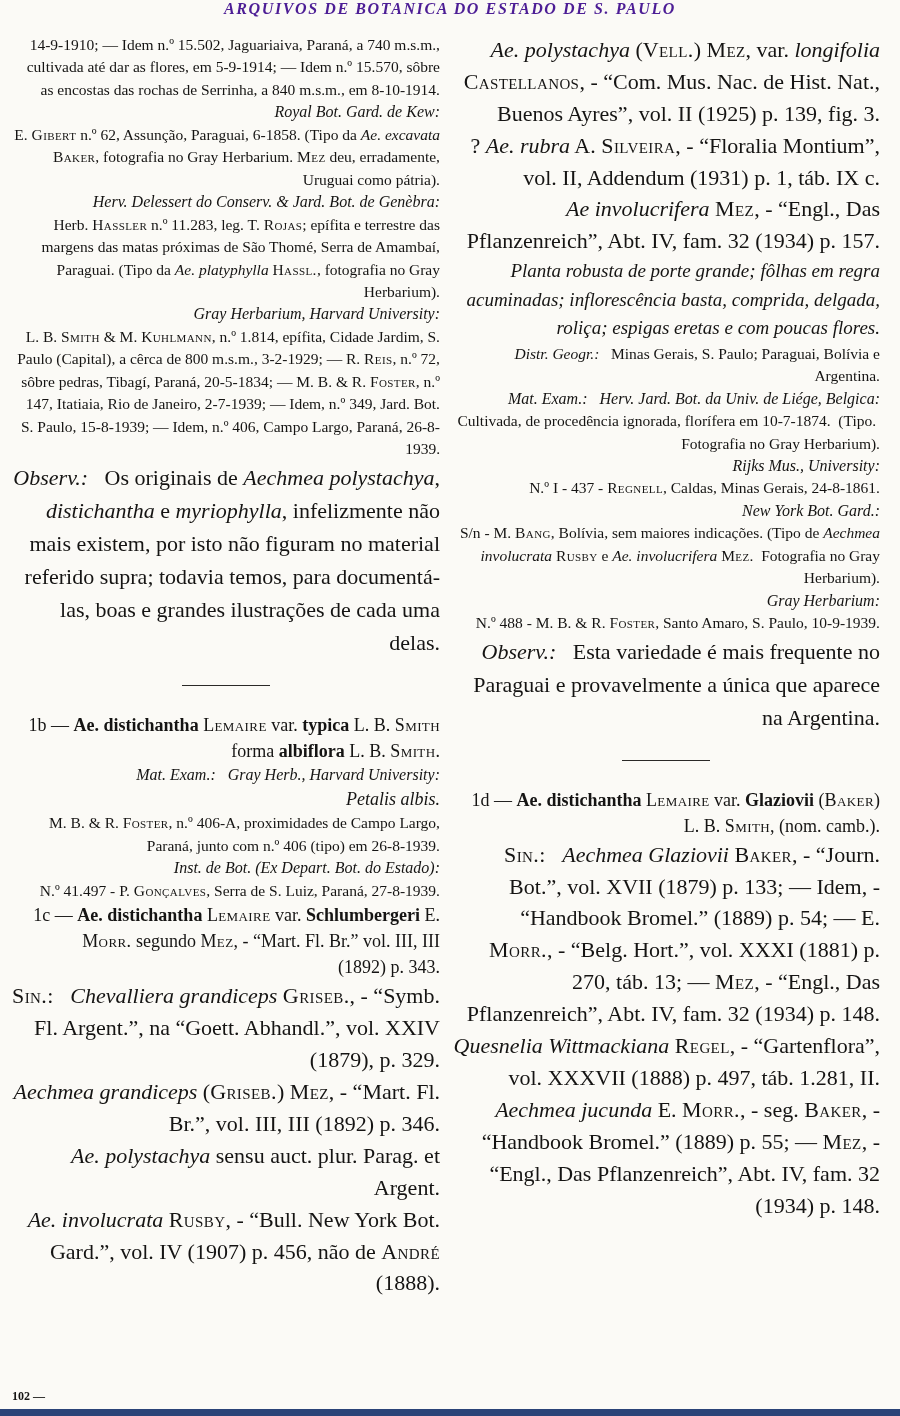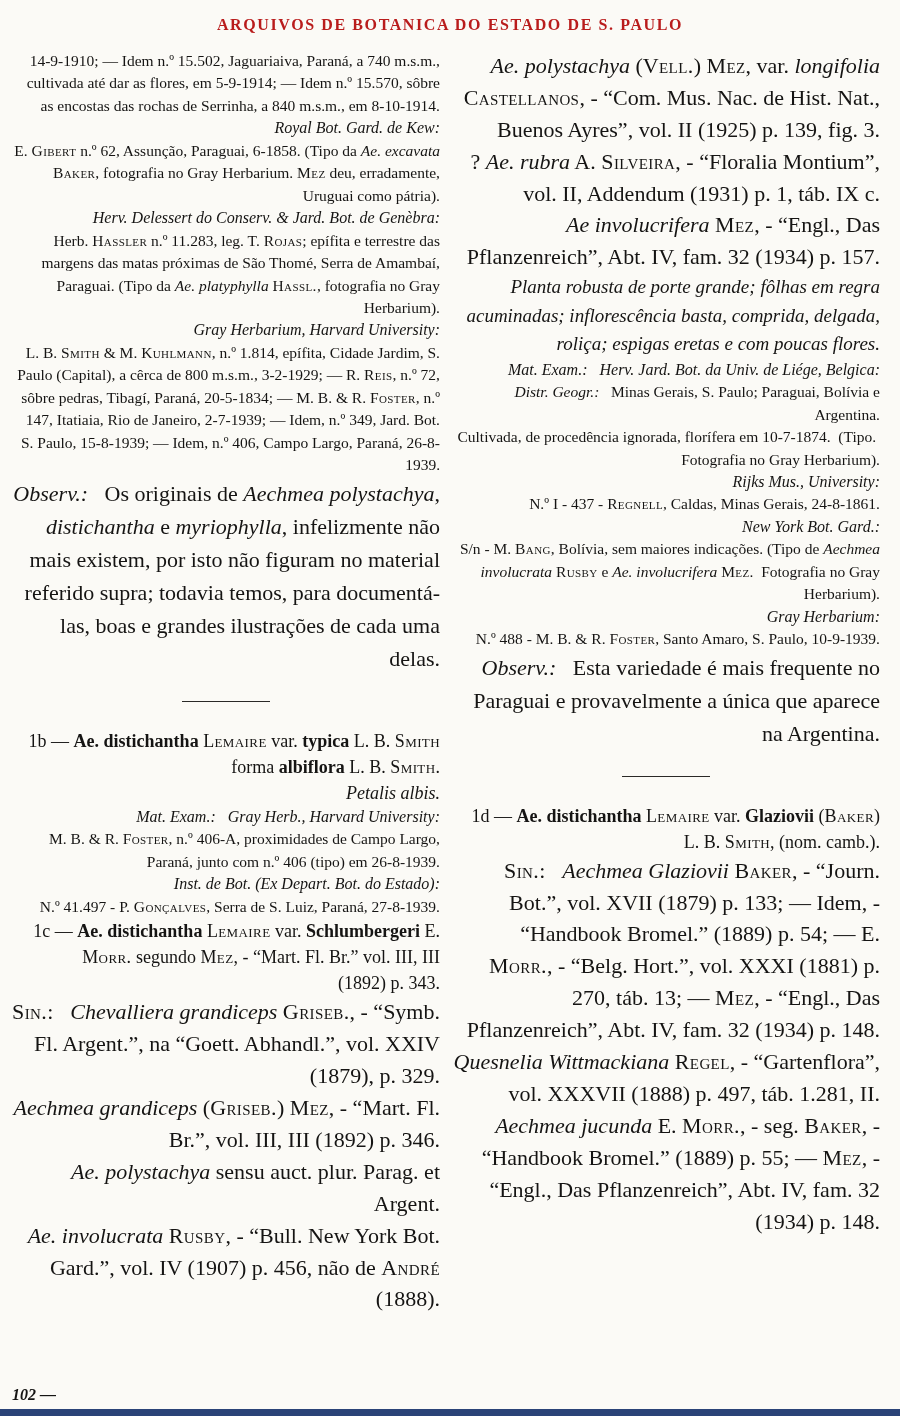--- a/index.html
+++ b/index.html
@@ -8,24 +8,25 @@
     background:#fbfaf6;
     font-family:"Liberation Serif", serif;
     color:#151413;
     position:relative;
   }
   .page { width:100%; height:100%; position:relative; box-sizing:border-box; }
   .journal-header {
     text-align:center;
     font-size:16px;
     letter-spacing:1.6px;
-    padding-top:16px;
+    padding-top:0;
     margin-bottom:16px;
-    color:#b91c1c;
+    color:#4c1d95;
     font-weight:600;
+    font-style:italic;
   }
   .columns {
     display:flex;
     gap:12px;
     padding:0 20px 0 12px;
     box-sizing:border-box;
   }
   .col { flex:1 1 0; min-width:0; }
 
   p.blk { margin:0;text-align:right; }
@@ -71,21 +72,21 @@
   .rule {
     width:88px; height:0;
     border-top:1.6px solid #2a2927;
     margin:26px auto;
   }
   .s-i  { font-style:italic; }
   .s-b  { font-weight:bold; }
   .s-sc { font-variant:small-caps; letter-spacing:0.4px; }
   .page-number {
     position:absolute; left:12px; bottom:12px;
-    font-size:16px; font-weight:bold;font-style:italic;
+    font-size:12px; font-weight:bold;
   }
   .bottom-bar {
     position:absolute; left:0; bottom:0;
     width:100%; height:7px;
     background:#2a4377;
   }
 </style>
 </head>
 <body style="background: rgb(251, 250, 246); color: rgb(21, 20, 19);">
 
@@ -97,38 +98,38 @@
         <p class="blk record"><span>14-9-1910; — Idem n.º 15.502, Jaguariaiva, Paraná, a 740 m.s.m., cultivada até dar as flores, em 5-9-1914; — Idem n.º 15.570, sôbre as encostas das rochas de Serrinha, a 840 m.s.m., em 8-10-1914.</span></p>
         <p class="blk heading"><span class="s-i">Royal Bot. Gard. de Kew:</span></p>
         <p class="blk record"><span>E. </span><span class="s-sc">Gibert</span><span> n.º 62, Assunção, Paraguai, 6-1858. (Tipo da </span><span class="s-i">Ae. excavata</span><span> </span><span class="s-sc">Baker</span><span>, fotografia no Gray Herbarium. </span><span class="s-sc">Mez</span><span> deu, erradamente, Uruguai como pátria).</span></p>
         <p class="blk heading"><span class="s-i">Herv. Delessert do Conserv. &amp; Jard. Bot. de Genèbra:</span></p>
         <p class="blk record"><span>Herb. </span><span class="s-sc">Hassler</span><span> n.º 11.283, leg. T. </span><span class="s-sc">Rojas</span><span>; epífita e terrestre das margens das matas próximas de São Thomé, Serra de Amambaí, Paraguai. (Tipo da </span><span class="s-i">Ae. platyphylla</span><span> </span><span class="s-sc">Hassl.</span><span>, fotografia no Gray Herbarium).</span></p>
         <p class="blk heading"><span class="s-i">Gray Herbarium, Harvard University:</span></p>
         <p class="blk record"><span>L. B. </span><span class="s-sc">Smith</span><span> &amp; M. </span><span class="s-sc">Kuhlmann</span><span>, n.º 1.814, epífita, Cidade Jardim, S. Paulo (Capital), a cêrca de 800 m.s.m., 3-2-1929; — R. </span><span class="s-sc">Reis</span><span>, n.º 72, sôbre pedras, Tibagí, Paraná, 20-5-1834; — M. B. &amp; R. </span><span class="s-sc">Foster</span><span>, n.º 147, Itatiaia, Rio de Janeiro, 2-7-1939; — Idem, n.º 349, Jard. Bot. S. Paulo, 15-8-1939; — Idem, n.º 406, Campo Largo, Paraná, 26-8-1939.</span></p>
         <p class="blk observ"><span class="s-i">Observ.:</span><span>&nbsp;&nbsp; Os originais de </span><span class="s-i">Aechmea polystachya</span><span>, </span><span class="s-i">distichantha</span><span> e </span><span class="s-i">myriophylla</span><span>, infelizmente não mais existem, por isto não figuram no material referido supra; todavia temos, para documentá-las, boas e grandes ilustrações de cada uma delas.</span></p>
         <div class="rule"></div>
         <p class="blk entry"><span>1b — </span><span class="s-b">Ae. distichantha</span><span> </span><span class="s-sc">Lemaire</span><span> var. </span><span class="s-b">typica</span><span> L. B. </span><span class="s-sc">Smith</span><span> forma </span><span class="s-b">albiflora</span><span> L. B. </span><span class="s-sc">Smith</span><span>.</span></p>
+        <p class="blk heading"><span class="s-i">Mat. Exam.:&nbsp;&nbsp; Gray Herb., Harvard University:</span></p>
         <p class="blk latin"><span class="s-i">Petalis albis.</span></p>
-        <p class="blk heading"><span class="s-i">Mat. Exam.:&nbsp;&nbsp; Gray Herb., Harvard University:</span></p>
         <p class="blk record"><span>M. B. &amp; R. </span><span class="s-sc">Foster</span><span>, n.º 406-A, proximidades de Campo Largo, Paraná, junto com n.º 406 (tipo) em 26-8-1939.</span></p>
         <p class="blk heading"><span class="s-i">Inst. de Bot. (Ex Depart. Bot. do Estado):</span></p>
         <p class="blk record"><span>N.º 41.497 - P. </span><span class="s-sc">Gonçalves</span><span>, Serra de S. Luiz, Paraná, 27-8-1939.</span></p>
         <p class="blk entry"><span>1c — </span><span class="s-b">Ae. distichantha</span><span> </span><span class="s-sc">Lemaire</span><span> var. </span><span class="s-b">Schlumbergeri</span><span> E. </span><span class="s-sc">Morr.</span><span> segundo </span><span class="s-sc">Mez</span><span>, - “Mart. Fl. Br.” vol. III, III (1892) p. 343.</span></p>
         <p class="blk syn"><span class="s-sc">Sin.:</span><span>&nbsp;&nbsp; </span><span class="s-i">Chevalliera grandiceps</span><span> </span><span class="s-sc">Griseb.</span><span>, - “Symb. Fl. Argent.”, na “Goett. Abhandl.”, vol. XXIV (1879), p. 329.</span></p>
         <p class="blk syn"><span class="s-i">Aechmea grandiceps</span><span> (</span><span class="s-sc">Griseb.</span><span>) </span><span class="s-sc">Mez</span><span>, - “Mart. Fl. Br.”, vol. III, III (1892) p. 346.</span></p>
         <p class="blk syn"><span class="s-i">Ae. polystachya</span><span> sensu auct. plur. Parag. et Argent.</span></p>
         <p class="blk syn"><span class="s-i">Ae. involucrata</span><span> </span><span class="s-sc">Rusby</span><span>, - “Bull. New York Bot. Gard.”, vol. IV (1907) p. 456, não de </span><span class="s-sc">André</span><span> (1888).</span></p>
       </div>
     <div class="col" id="col-right">
         <p class="blk syn"><span class="s-i">Ae. polystachya</span><span> (</span><span class="s-sc">Vell.</span><span>) </span><span class="s-sc">Mez</span><span>, var. </span><span class="s-i">longifolia</span><span> </span><span class="s-sc">Castellanos</span><span>, - “Com. Mus. Nac. de Hist. Nat., Buenos Ayres”, vol. II (1925) p. 139, fig. 3.</span></p>
         <p class="blk syn"><span>? </span><span class="s-i">Ae. rubra</span><span> A. </span><span class="s-sc">Silveira</span><span>, - “Floralia Montium”, vol. II, Addendum (1931) p. 1, táb. IX c.</span></p>
         <p class="blk syn"><span class="s-i">Ae involucrifera</span><span> </span><span class="s-sc">Mez</span><span>, - “Engl., Das Pflanzenreich”, Abt. IV, fam. 32 (1934) p. 157.</span></p>
         <p class="blk desc"><span class="s-i">Planta robusta de porte grande; fôlhas em regra acuminadas; inflorescência basta, comprida, delgada, roliça; espigas eretas e com poucas flores.</span></p>
+        <p class="blk distr"><span class="s-i">Distr. Geogr.:</span><span>&nbsp;&nbsp; Minas Gerais, S. Paulo; Paraguai, Bolívia e Argentina.</span></p>
         <p class="blk heading"><span class="s-i">Mat. Exam.:&nbsp;&nbsp; Herv. Jard. Bot. da Univ. de Liége, Belgica:</span></p>
-        <p class="blk distr"><span class="s-i">Distr. Geogr.:</span><span>&nbsp;&nbsp; Minas Gerais, S. Paulo; Paraguai, Bolívia e Argentina.</span></p>
         <p class="blk record"><span>Cultivada, de procedência ignorada, florífera em 10-7-1874.&nbsp; (Tipo.&nbsp; Fotografia no Gray Herbarium).</span></p>
         <p class="blk heading"><span class="s-i">Rijks Mus., University:</span></p>
         <p class="blk record"><span>N.º I - 437 - </span><span class="s-sc">Regnell</span><span>, Caldas, Minas Gerais, 24-8-1861.</span></p>
         <p class="blk heading"><span class="s-i">New York Bot. Gard.:</span></p>
         <p class="blk record"><span>S/n - M. </span><span class="s-sc">Bang</span><span>, Bolívia, sem maiores indicações. (Tipo de </span><span class="s-i">Aechmea involucrata</span><span> </span><span class="s-sc">Rusby</span><span> e </span><span class="s-i">Ae. involucrifera</span><span> </span><span class="s-sc">Mez</span><span>.&nbsp; Fotografia no Gray Herbarium).</span></p>
         <p class="blk heading"><span class="s-i">Gray Herbarium:</span></p>
         <p class="blk record"><span>N.º 488 - M. B. &amp; R. </span><span class="s-sc">Foster</span><span>, Santo Amaro, S. Paulo, 10-9-1939.</span></p>
         <p class="blk observ"><span class="s-i">Observ.:</span><span>&nbsp;&nbsp; Esta variedade é mais frequente no Paraguai e provavelmente a única que aparece na Argentina.</span></p>
         <div class="rule"></div>
         <p class="blk entry"><span>1d — </span><span class="s-b">Ae. distichantha</span><span> </span><span class="s-sc">Lemaire</span><span> var. </span><span class="s-b">Glaziovii</span><span> (</span><span class="s-sc">Baker</span><span>) L. B. </span><span class="s-sc">Smith</span><span>, (nom. camb.).</span></p>

